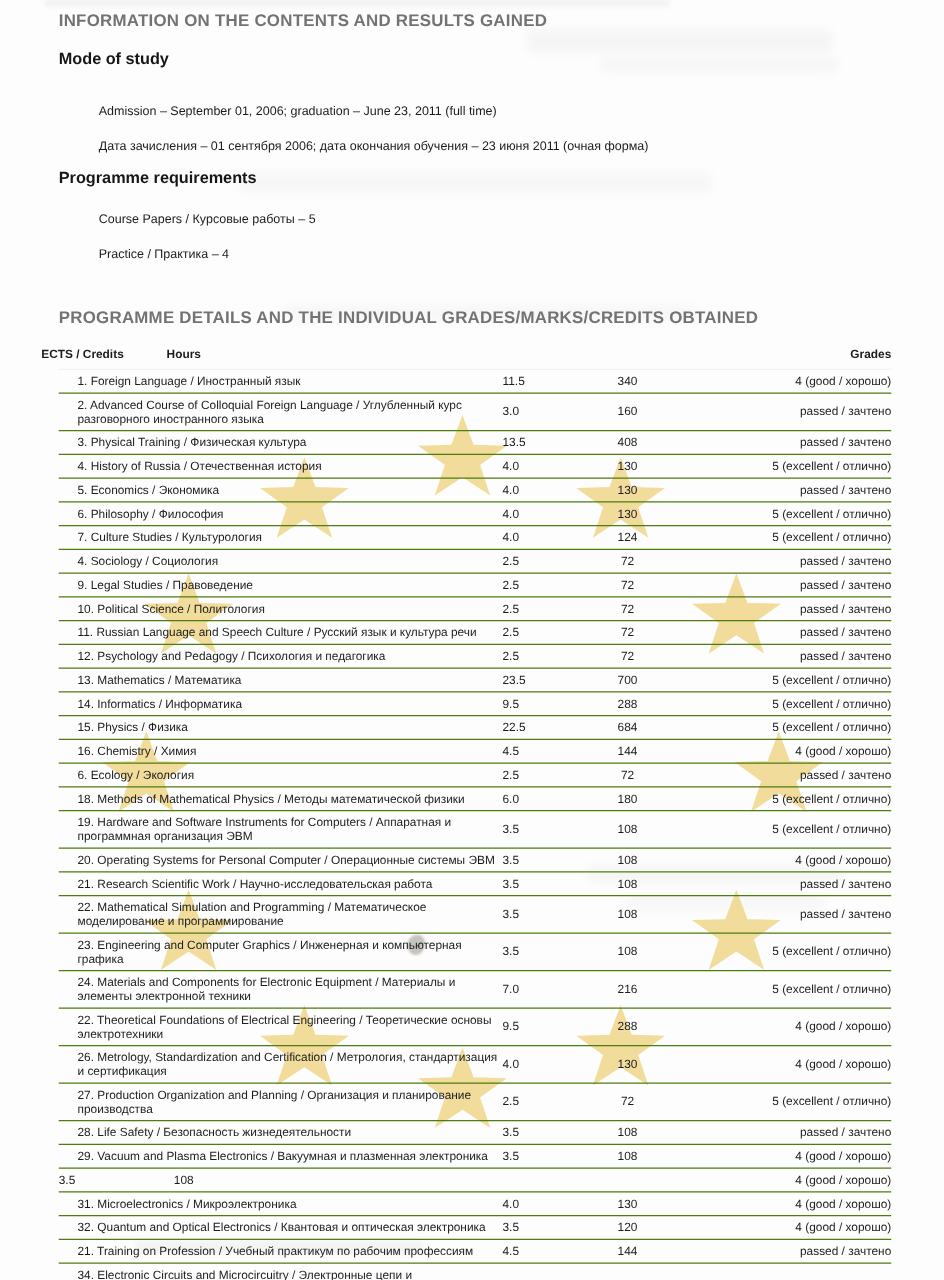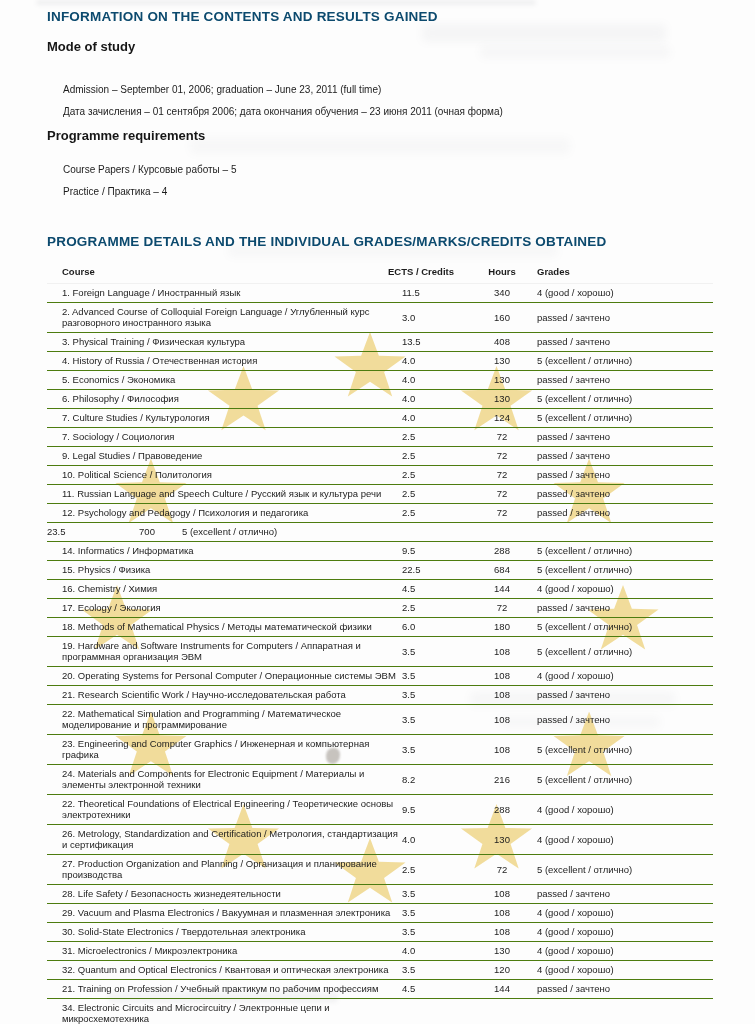--- a/index.html
+++ b/index.html
@@ -29,42 +29,42 @@
   .g4b{ left:500px; top:716px; width:160px; height:12px; opacity:.045; }
   .g5 { left:108px; top:992px; width:230px; height:11px; opacity:.07; filter:blur(2px); }
   .g6 { left:36px;  top:0;     width:500px; height:5px;  opacity:.10; filter:blur(2px); }
   .speck { position:absolute; left:326px; top:748px; width:14px; height:16px; background:#9b948c; opacity:.55; border-radius:50% 40% 55% 45%; filter:blur(1px); }
   
   .content {
     position:absolute; left:47px; top:0; width:666px; z-index:2;
   }
   .h-main {
     font-size:13.5px; font-weight:bold; letter-spacing:.2px;
-    margin:0; color:#0c4a6e;
+    margin:0; color:#737373;
   }
   .title-info { margin-top:9px; }
   .h-sub { font-size:13px; font-weight:bold; margin:0; margin-top:15px; color:#161616; }
   .indent-block { margin-left:16px; }
-  .bodyline { font-size:10px; line-height:12px; margin:0; }
+  .bodyline { font-size:10px; line-height:12px; margin:16px; }
   .mode-lines   { margin-top:30px; }
   .mode-lines   .bodyline { margin-bottom:10px; }
   .req-heading  { margin-top:10px; }
   .req-lines    { margin-top:21px; }
   .req-lines    .bodyline { margin-bottom:9.5px; }
   .title-details{ margin-top:36px; }
   
   .table { margin-top:13px; }
   .thead, .trow { display:flex; align-items:center; }
   .thead { font-weight:bold; font-size:9.5px; padding:4px 0 6px 0; }
   .trow  { font-size:9.5px; line-height:11px; padding:3.5px 0; border-bottom:1px solid #4d7c0f; min-height:11px; }
   .trow:first-child { border-top:1px solid #f1f1f1; }
   .c-course { width:355px; padding-left:15px; box-sizing:border-box; }
   .c-ects   { width:65px;  text-align:left; white-space:nowrap; }
   .c-hours  { width:70px;  text-align:center; }
-  .c-grade  { flex:1;      }
+  .c-grade  { flex:1;      text-align:right; }
   .thead .c-ects { margin-left:-14px; padding-right:14px; }
 </style>
 </head>
 <body>
 
 <div class="page">
 
   <div class="ghosts">
     <div class="ghost g6"></div>
     <div class="ghost g1"></div>
@@ -107,21 +107,20 @@
 
     <div class="indent-block req-lines">
         <p class="bodyline">Course Papers / Курсовые работы – 5</p>
         <p class="bodyline">Practice / Практика – 4</p>
       </div>
 
     <h1 class="h-main title-details">PROGRAMME DETAILS AND THE INDIVIDUAL GRADES/MARKS/CREDITS OBTAINED</h1>
 
     <div class="table">
       <div class="thead">
-        <div class="c-course">Course</div>
         <div class="c-ects">ECTS / Credits</div>
         <div class="c-hours">Hours</div>
         <div class="c-grade">Grades</div>
       </div>
       <div>
           <div class="trow">
             <div class="c-course">1. Foreign Language / Иностранный язык</div>
             <div class="c-ects">11.5</div>
             <div class="c-hours">340</div>
             <div class="c-grade">4 (good / хорошо)</div>
@@ -156,21 +155,21 @@
             <div class="c-hours">130</div>
             <div class="c-grade">5 (excellent / отлично)</div>
           </div>
           <div class="trow">
             <div class="c-course">7. Culture Studies / Культурология</div>
             <div class="c-ects">4.0</div>
             <div class="c-hours">124</div>
             <div class="c-grade">5 (excellent / отлично)</div>
           </div>
           <div class="trow">
-            <div class="c-course">7. Sociology / Социология</div>
+            <div class="c-course">4. Sociology / Социология</div>
             <div class="c-ects">2.5</div>
             <div class="c-hours">72</div>
             <div class="c-grade">passed / зачтено</div>
           </div>
           <div class="trow">
             <div class="c-course">9. Legal Studies / Правоведение</div>
             <div class="c-ects">2.5</div>
             <div class="c-hours">72</div>
             <div class="c-grade">passed / зачтено</div>
           </div>
@@ -186,20 +185,21 @@
             <div class="c-hours">72</div>
             <div class="c-grade">passed / зачтено</div>
           </div>
           <div class="trow">
             <div class="c-course">12. Psychology and Pedagogy / Психология и педагогика</div>
             <div class="c-ects">2.5</div>
             <div class="c-hours">72</div>
             <div class="c-grade">passed / зачтено</div>
           </div>
           <div class="trow">
+            <div class="c-course">13. Mathematics / Математика</div>
             <div class="c-ects">23.5</div>
             <div class="c-hours">700</div>
             <div class="c-grade">5 (excellent / отлично)</div>
           </div>
           <div class="trow">
             <div class="c-course">14. Informatics / Информатика</div>
             <div class="c-ects">9.5</div>
             <div class="c-hours">288</div>
             <div class="c-grade">5 (excellent / отлично)</div>
           </div>
@@ -209,21 +209,21 @@
             <div class="c-hours">684</div>
             <div class="c-grade">5 (excellent / отлично)</div>
           </div>
           <div class="trow">
             <div class="c-course">16. Chemistry / Химия</div>
             <div class="c-ects">4.5</div>
             <div class="c-hours">144</div>
             <div class="c-grade">4 (good / хорошо)</div>
           </div>
           <div class="trow">
-            <div class="c-course">17. Ecology / Экология</div>
+            <div class="c-course">6. Ecology / Экология</div>
             <div class="c-ects">2.5</div>
             <div class="c-hours">72</div>
             <div class="c-grade">passed / зачтено</div>
           </div>
           <div class="trow">
             <div class="c-course">18. Methods of Mathematical Physics / Методы математической физики</div>
             <div class="c-ects">6.0</div>
             <div class="c-hours">180</div>
             <div class="c-grade">5 (excellent / отлично)</div>
           </div>
@@ -252,21 +252,21 @@
             <div class="c-grade">passed / зачтено</div>
           </div>
           <div class="trow">
             <div class="c-course">23. Engineering and Computer Graphics / Инженерная и компьютерная графика</div>
             <div class="c-ects">3.5</div>
             <div class="c-hours">108</div>
             <div class="c-grade">5 (excellent / отлично)</div>
           </div>
           <div class="trow">
             <div class="c-course">24. Materials and Components for Electronic Equipment / Материалы и элементы электронной техники</div>
-            <div class="c-ects">8.2</div>
+            <div class="c-ects">7.0</div>
             <div class="c-hours">216</div>
             <div class="c-grade">5 (excellent / отлично)</div>
           </div>
           <div class="trow">
             <div class="c-course">22. Theoretical Foundations of Electrical Engineering / Теоретические основы электротехники</div>
             <div class="c-ects">9.5</div>
             <div class="c-hours">288</div>
             <div class="c-grade">4 (good / хорошо)</div>
           </div>
           <div class="trow">
@@ -287,21 +287,20 @@
             <div class="c-hours">108</div>
             <div class="c-grade">passed / зачтено</div>
           </div>
           <div class="trow">
             <div class="c-course">29. Vacuum and Plasma Electronics / Вакуумная и плазменная электроника</div>
             <div class="c-ects">3.5</div>
             <div class="c-hours">108</div>
             <div class="c-grade">4 (good / хорошо)</div>
           </div>
           <div class="trow">
-            <div class="c-course">30. Solid-State Electronics / Твердотельная электроника</div>
             <div class="c-ects">3.5</div>
             <div class="c-hours">108</div>
             <div class="c-grade">4 (good / хорошо)</div>
           </div>
           <div class="trow">
             <div class="c-course">31. Microelectronics / Микроэлектроника</div>
             <div class="c-ects">4.0</div>
             <div class="c-hours">130</div>
             <div class="c-grade">4 (good / хорошо)</div>
           </div>

